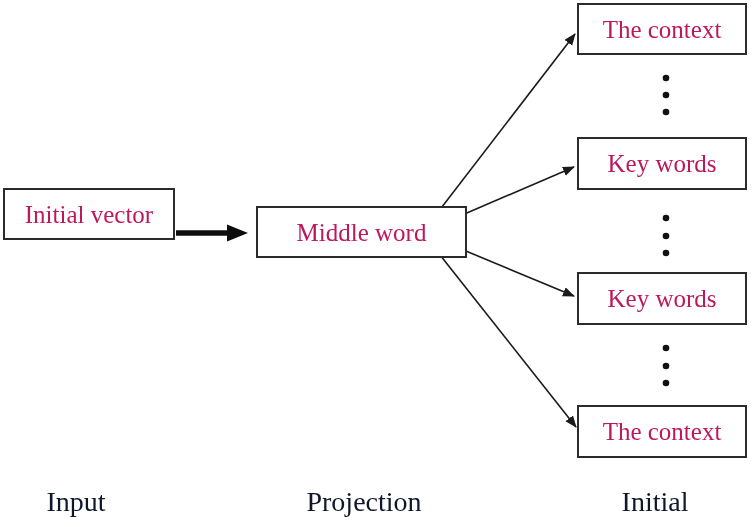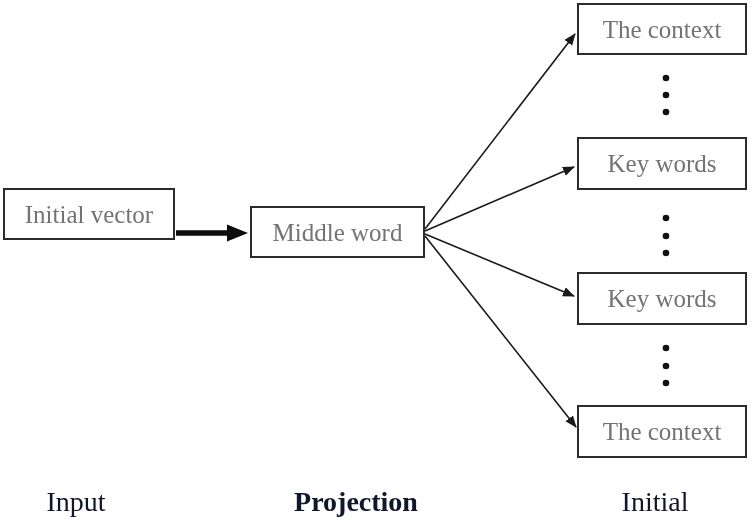--- a/index.html
+++ b/index.html
@@ -37,39 +37,39 @@
     position: absolute;
     box-sizing: border-box;
     border: 2px solid #2b2b2b;
     background: #ffffff;
     display: flex;
     align-items: center;
     justify-content: center;
     font-size: 25px;
     line-height: 1;
     white-space: nowrap;
-    color: #737373;
+    color: #be185d;
   }
   .box-input      { left: 3px;   top: 188px; width: 172px; height: 52px; }
-  .box-projection { left: 250px; top: 206px; width: 175px; height: 52px; }
+  .box-projection { left: 256px; top: 206px; width: 211px; height: 52px; }
   .box-out-1      { left: 577px; top: 3px;   width: 170px; height: 52px; }
   .box-out-2      { left: 577px; top: 137px; width: 170px; height: 53px; }
   .box-out-3      { left: 577px; top: 272px; width: 170px; height: 53px; }
   .box-out-4      { left: 577px; top: 405px; width: 170px; height: 53px; }
   .col-label {
     position: absolute;
     top: 487px;
     font-size: 28px;
     line-height: 1.1;
     text-align: center;
     color: #0f172a;
     white-space: nowrap;
   }
   .label-input      { left: 26px;  width: 100px; }
-  .label-projection { left: 286px; width: 140px; font-weight: bold; }
+  .label-projection { left: 294px; width: 140px; }
   .label-output     { left: 595px; width: 120px; }
 </style>
 </head>
 <body>
 
 <div class="canvas">
 
   <svg class="arrow-layer" width="755" height="527" viewBox="0 0 755 527" xmlns="http://www.w3.org/2000/svg">
     <defs>
       <marker id="ah" markerUnits="userSpaceOnUse" markerWidth="14" markerHeight="12" refX="11" refY="4.8" orient="auto">

